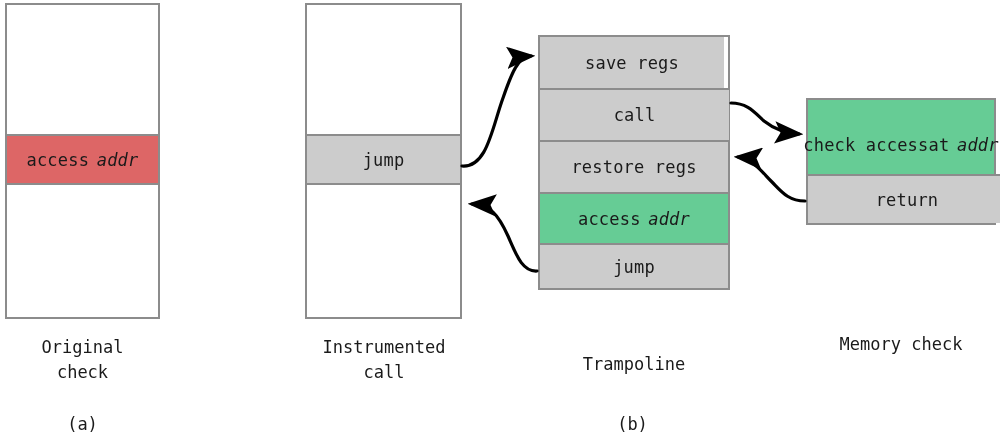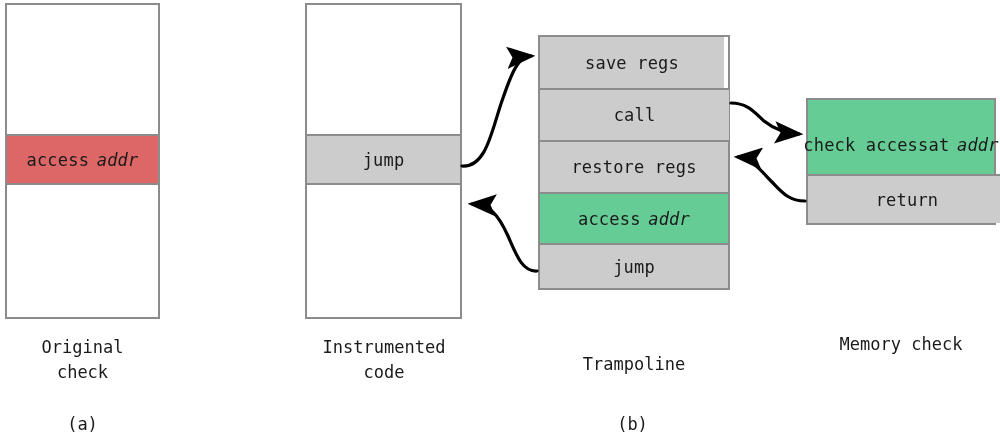--- a/index.html
+++ b/index.html
@@ -97,21 +97,21 @@
     <div class="band" style="left:0; top:0; width:153px; height:129px;"></div>
 
     <div class="band fill-gray sep-top sep-bot" style="left:0; top:129px; width:153px; height:51px;">
       <span>jump</span>
     </div>
 
     <div class="band" style="left:0; top:180px; width:153px; height:132px;"></div>
   </div>
 
   <div class="caption" style="left:298px; top:335px; width:172px;">Instrumented
-code</div>
+call</div>
 
   <div class="box" style="left:538px; top:35px; width:192px; height:255px;">
     <div class="band fill-gray" style="left:0; top:0; width:184px; height:51px;">
       <span>save regs</span>
     </div>
 
     <div class="band fill-gray sep-top" style="left:0; top:51px; width:189px; height:52px;text-align:center;">
       <span>call</span>
     </div>
 

